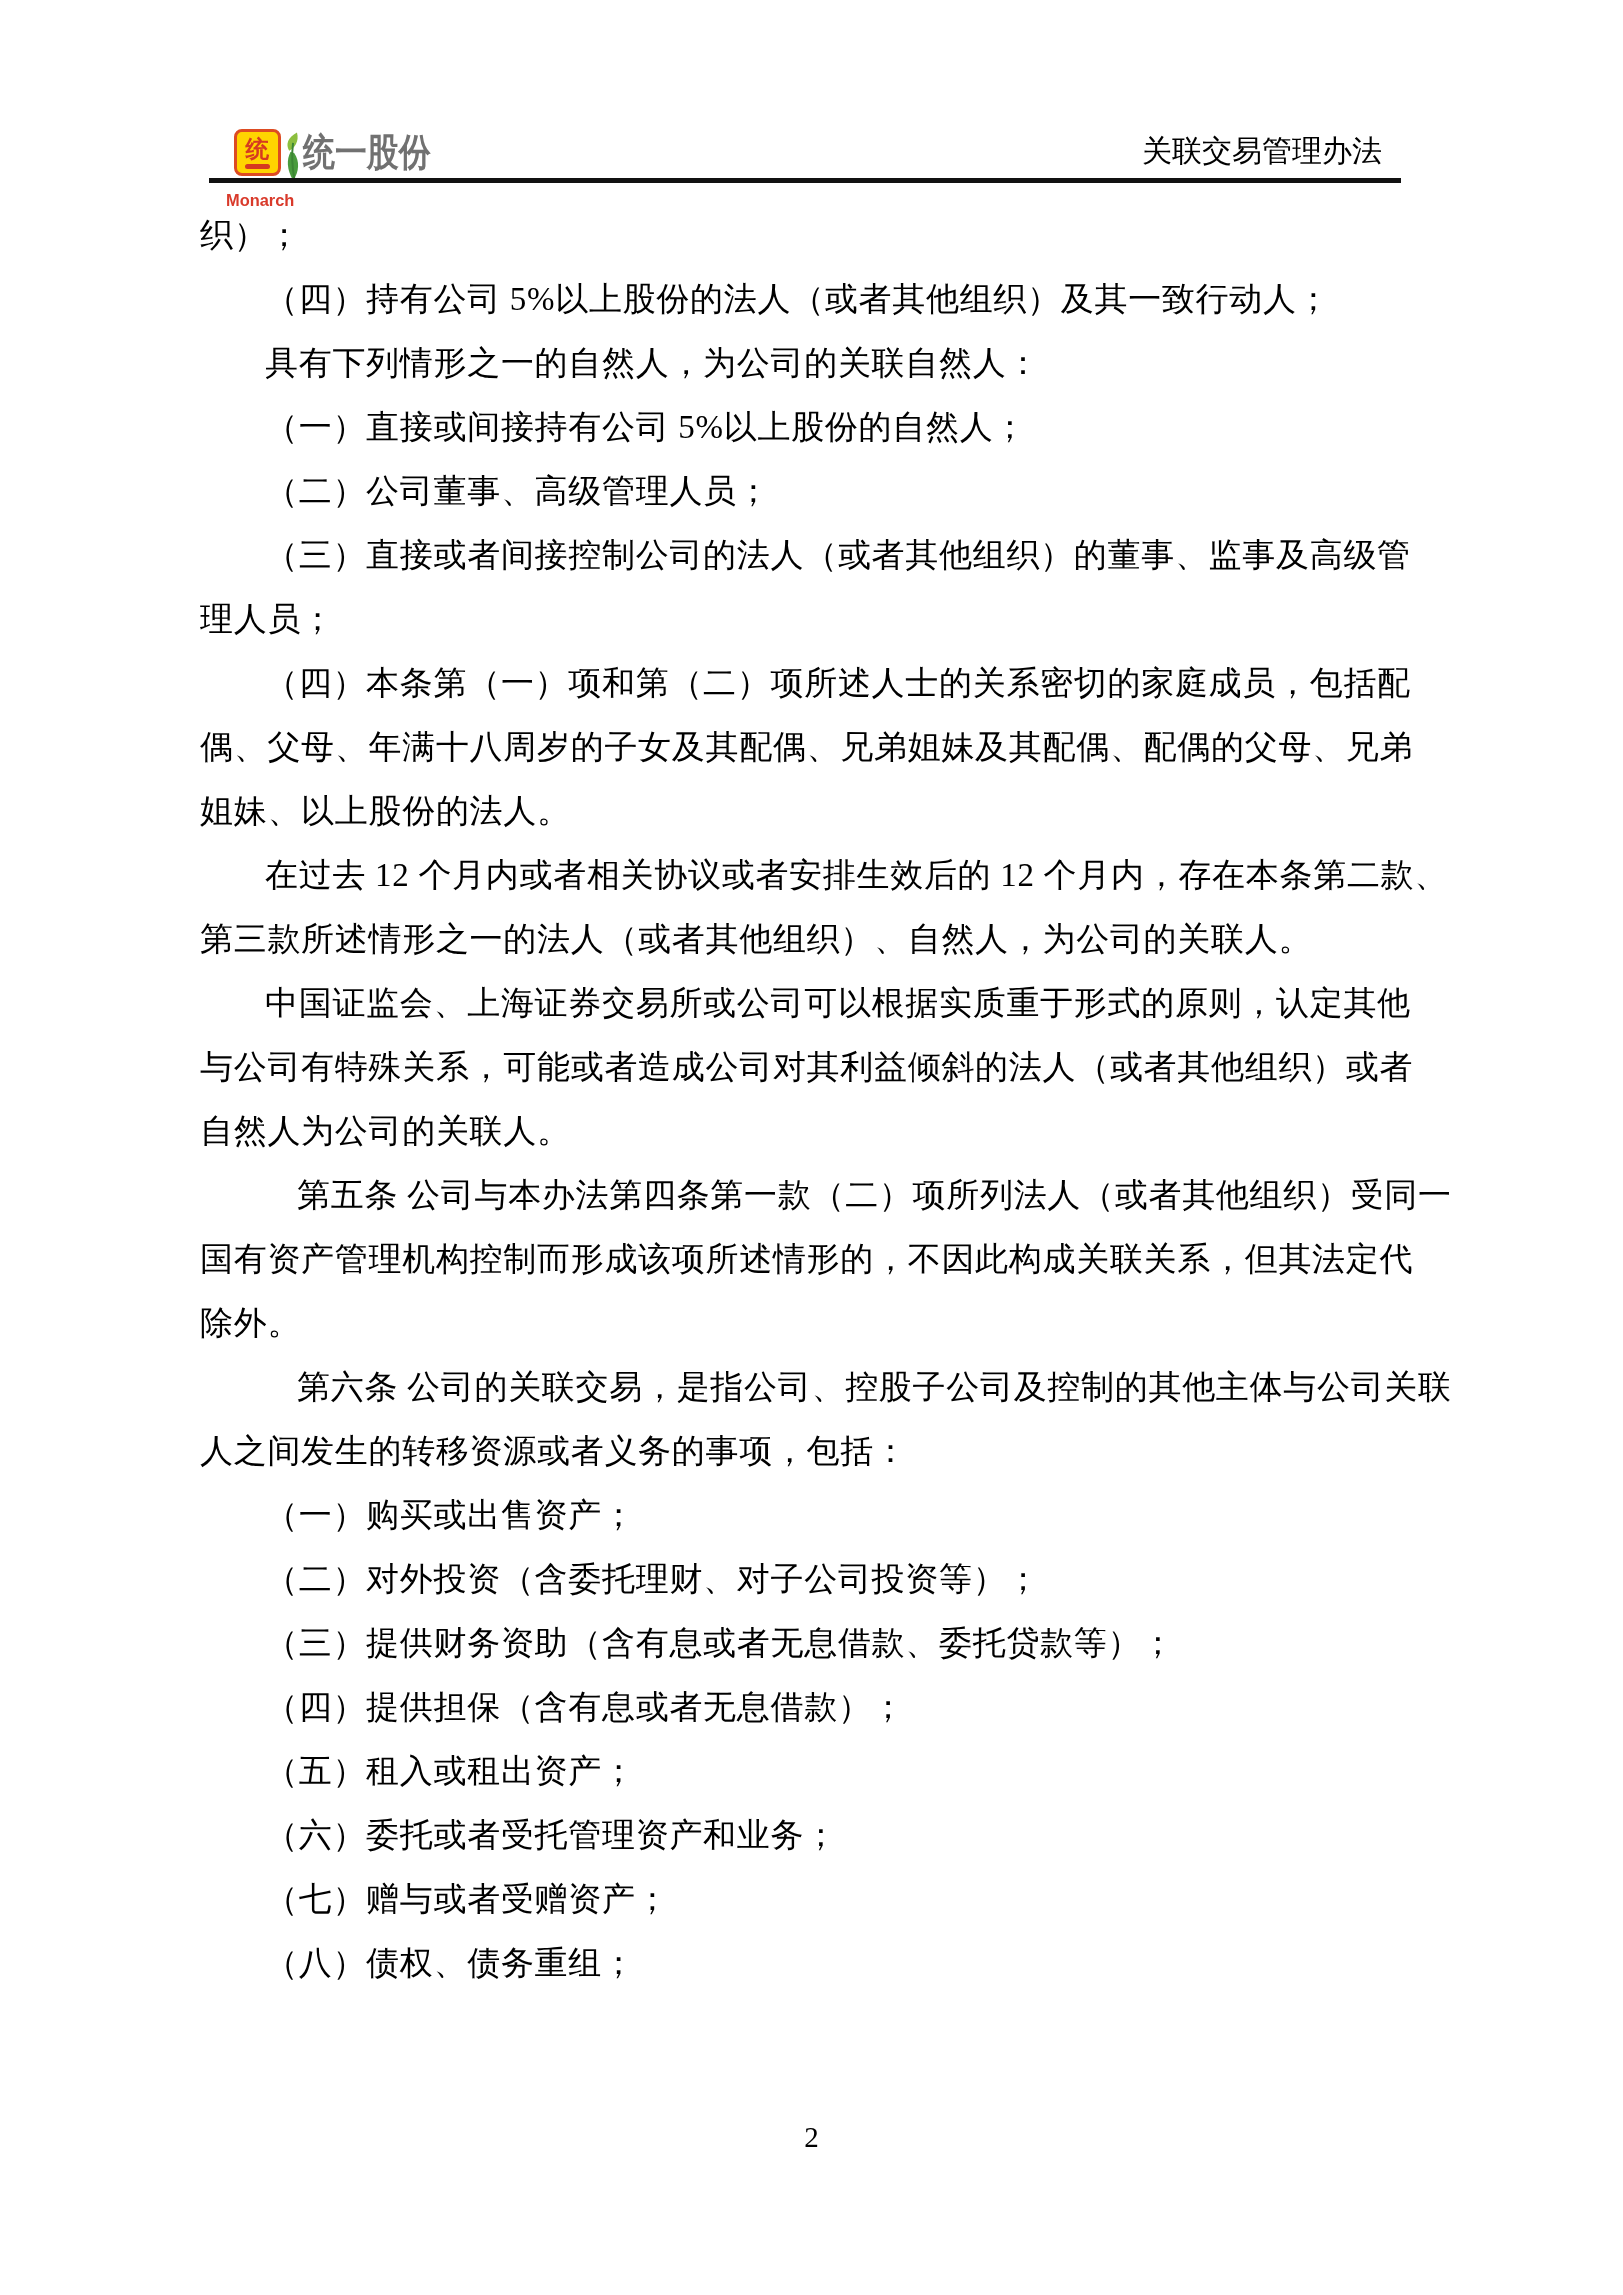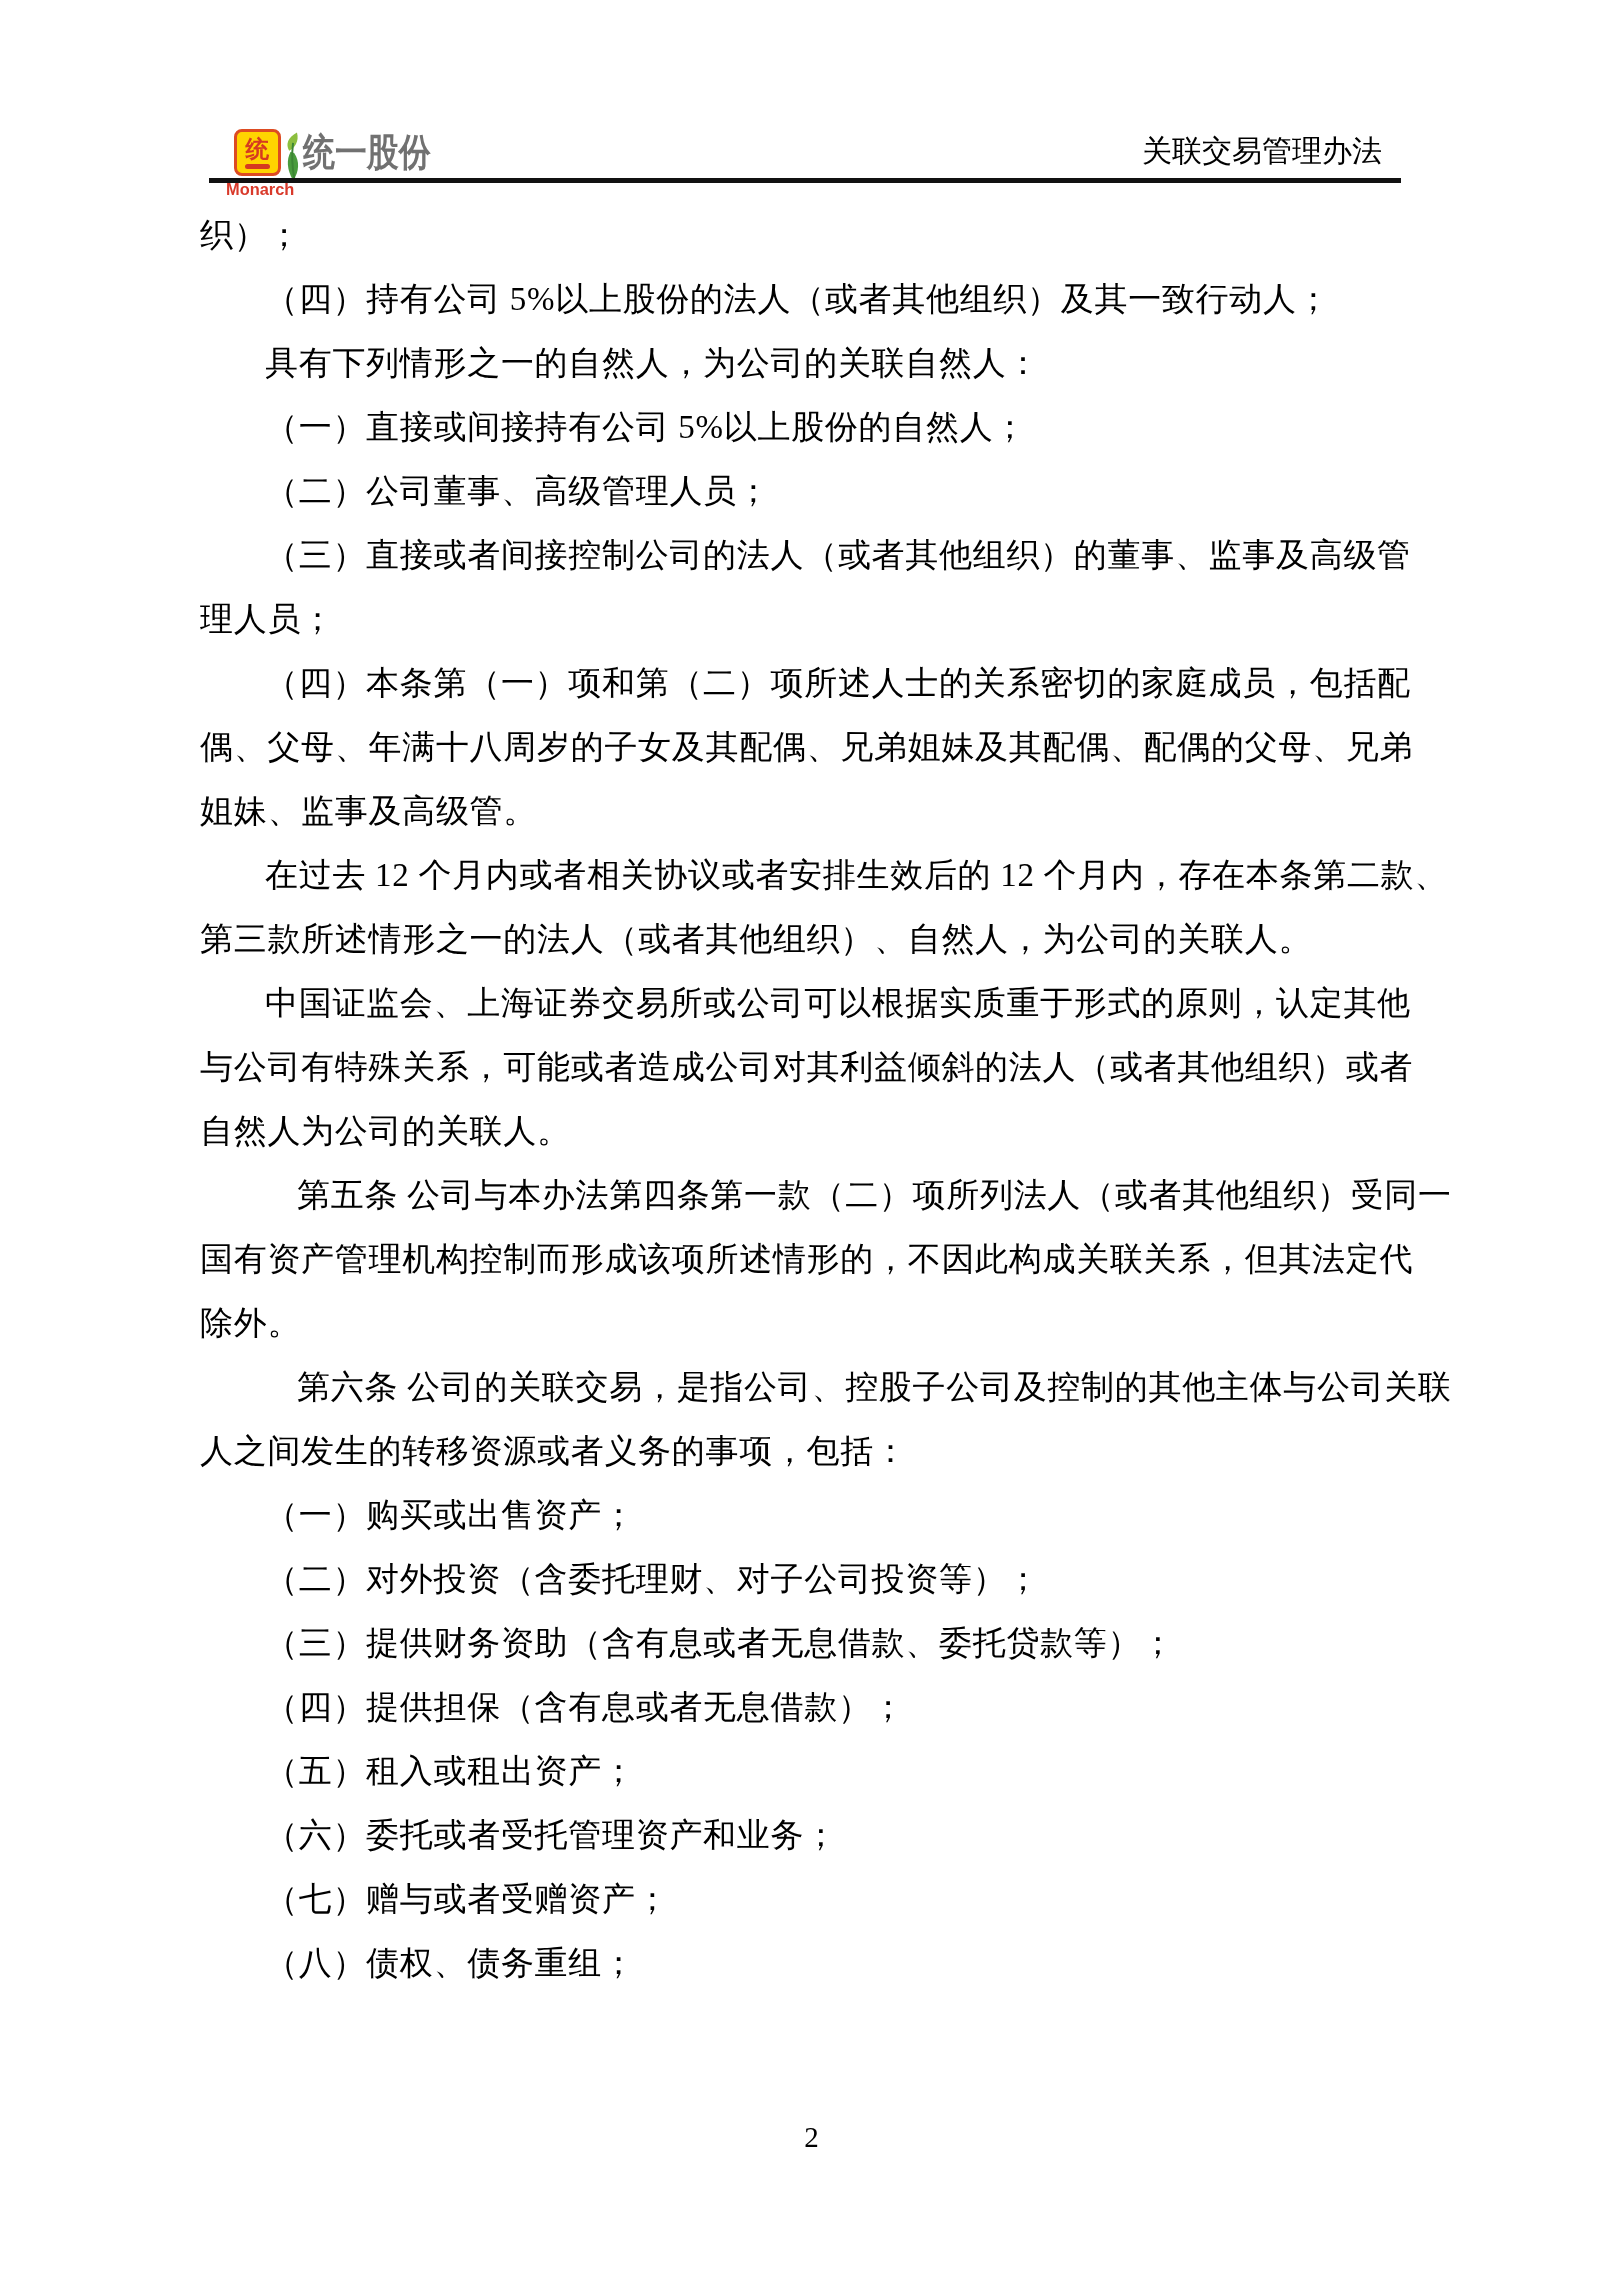--- a/index.html
+++ b/index.html
@@ -27,21 +27,21 @@
   }
   .logo-mark-char {
     font-family:"Liberation Sans","DejaVu Sans",sans-serif;
     font-weight:bold; font-size:23.6px; line-height:25px; color:#D63A20;
   }
   .logo-mark-bar {
     width:25px; height:5.2px; margin-top:2px;
     background:#D63A20; border-radius:2.6px;
   }
   .logo-monarch {
-    position:absolute; left:0px; top:56px; width:65px;
+    position:absolute; left:0px; top:67px; width:65px;
     text-align:right;
     font-family:"Liberation Sans","DejaVu Sans",sans-serif;
     font-weight:bold; font-size:16.4px; color:#D93A2B;
     letter-spacing:0px;
   }
   .logo-leaf { position:absolute; left:58px; top:6.5px; }
   .logo-cn {
     position:absolute; left:77px; top:9.2px;
     font-family:"Liberation Sans","DejaVu Sans",sans-serif;
     font-weight:bold; font-size:38px; line-height:39px; color:#717171;
@@ -112,21 +112,21 @@
   <div class="body-text">
       <div class="line">织）；</div>
       <div class="line indent">（四）持有公司 5%以上股份的法人（或者其他组织）及其一致行动人；</div>
       <div class="line indent">具有下列情形之一的自然人，为公司的关联自然人：</div>
       <div class="line indent">（一）直接或间接持有公司 5%以上股份的自然人；</div>
       <div class="line indent">（二）公司董事、高级管理人员；</div>
       <div class="line indent">（三）直接或者间接控制公司的法人（或者其他组织）的董事、监事及高级管</div>
       <div class="line">理人员；</div>
       <div class="line indent">（四）本条第（一）项和第（二）项所述人士的关系密切的家庭成员，包括配</div>
       <div class="line">偶、父母、年满十八周岁的子女及其配偶、兄弟姐妹及其配偶、配偶的父母、兄弟</div>
-      <div class="line">姐妹、监事及高级管。</div>
+      <div class="line">姐妹、以上股份的法人。</div>
       <div class="line indent">在过去 12 个月内或者相关协议或者安排生效后的 12 个月内，存在本条第二款、</div>
       <div class="line">第三款所述情形之一的法人（或者其他组织）、自然人，为公司的关联人。</div>
       <div class="line indent">中国证监会、上海证券交易所或公司可以根据实质重于形式的原则，认定其他</div>
       <div class="line">与公司有特殊关系，可能或者造成公司对其利益倾斜的法人（或者其他组织）或者</div>
       <div class="line">自然人为公司的关联人。</div>
       <div class="line indent"><b>第五条</b> 公司与本办法第四条第一款（二）项所列法人（或者其他组织）受同一</div>
       <div class="line">国有资产管理机构控制而形成该项所述情形的，不因此构成关联关系，但其法定代</div>
       <div class="line">除外。</div>
       <div class="line indent"><b>第六条</b> 公司的关联交易，是指公司、控股子公司及控制的其他主体与公司关联</div>
       <div class="line">人之间发生的转移资源或者义务的事项，包括：</div>

